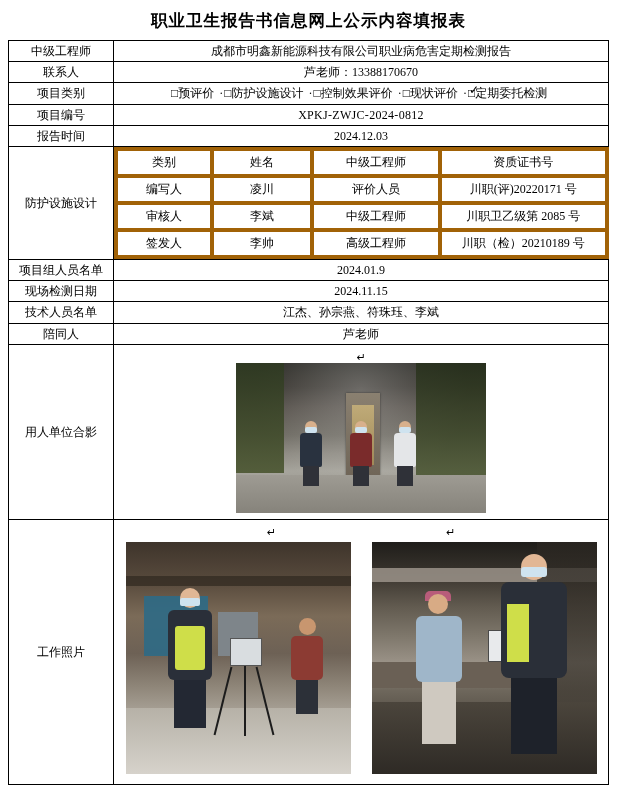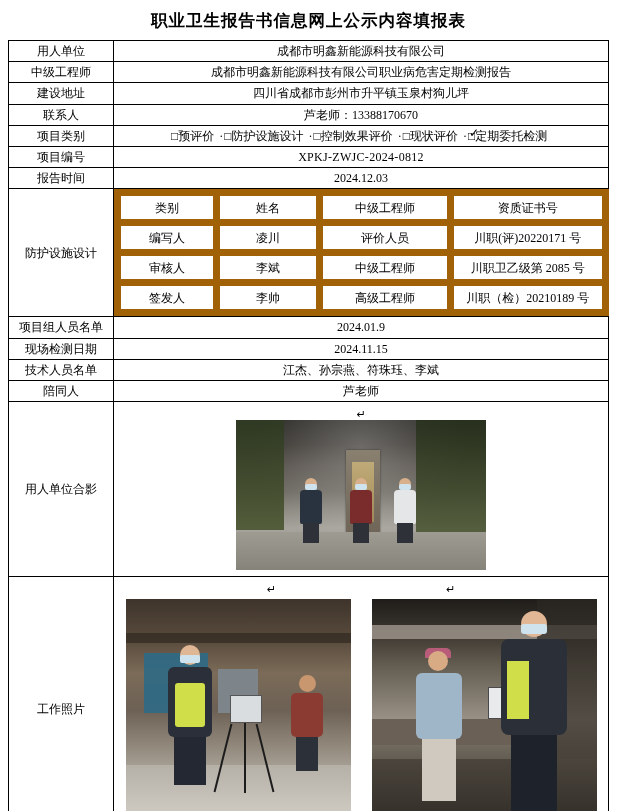--- a/index.html
+++ b/index.html
@@ -50,21 +50,21 @@
     font-family:"Liberation Serif", serif;
     letter-spacing:0.3px;
   }
   
   table.inner{
     border-collapse:collapse;
     width:100%;
     table-layout:fixed;
   }
   table.inner td{
-    border:7px solid #a16207;
+    border:4px solid #a16207;
     font-size:12px;
     padding:2px 2px;
     text-align:center;
     height:19px;
   }
   table.inner tr td:nth-child(1){width:88px;}
   table.inner tr td:nth-child(2){width:92px;}
   table.inner tr td:nth-child(3){width:120px;}
   .nest{padding:0 !important;border:0 !important;}
   .chk{
@@ -246,30 +246,22 @@
 
   <div class="doc-title">职业卫生报告书信息网上公示内容填报表</div>
 
   <table class="main">
     <colgroup>
       <col style="width:105px">
       <col>
     </colgroup>
     <tbody>
       <tr>
-        <td class="lbl">用人单位</td>
-        <td class="val">成都市明鑫新能源科技有限公司</td>
-      </tr>
-      <tr>
         <td class="lbl">中级工程师</td>
         <td class="val">成都市明鑫新能源科技有限公司职业病危害定期检测报告</td>
-      </tr>
-      <tr>
-        <td class="lbl">建设地址</td>
-        <td class="val">四川省成都市彭州市升平镇玉泉村狗儿坪</td>
       </tr>
       <tr>
         <td class="lbl">联系人</td>
         <td class="val">芦老师：13388170670</td>
       </tr>
       <tr>
         <td class="lbl">项目类别</td>
         <td class="val chk">
           <span id="cat-options"><span style="margin-right: 4px; white-space: nowrap;"><span class="mark">□</span><span>预评价</span></span><span style="margin: 0px 1px;">·</span><span style="margin-right: 4px; white-space: nowrap;"><span class="mark">□</span><span>防护设施设计</span></span><span style="margin: 0px 1px;">·</span><span style="margin-right: 4px; white-space: nowrap;"><span class="mark">□</span><span>控制效果评价</span></span><span style="margin: 0px 1px;">·</span><span style="margin-right: 4px; white-space: nowrap;"><span class="mark">□</span><span>现状评价</span></span><span style="margin: 0px 1px;">·</span><span style="margin-right: 4px; white-space: nowrap;"><span class="mark">□<span class="tick">✓</span></span><span>定期委托检测</span></span></span>
         </td>

